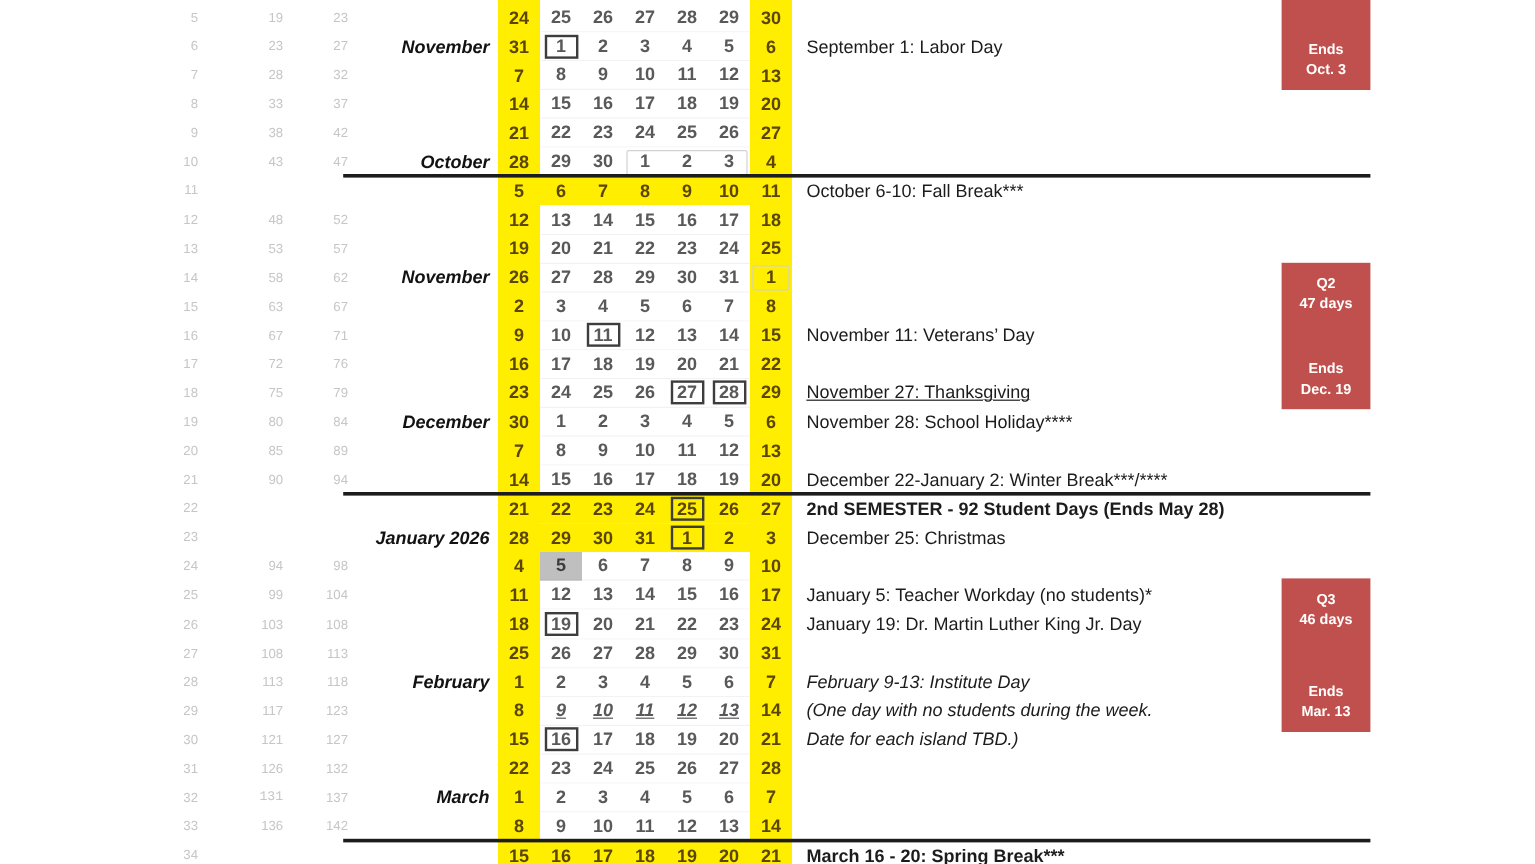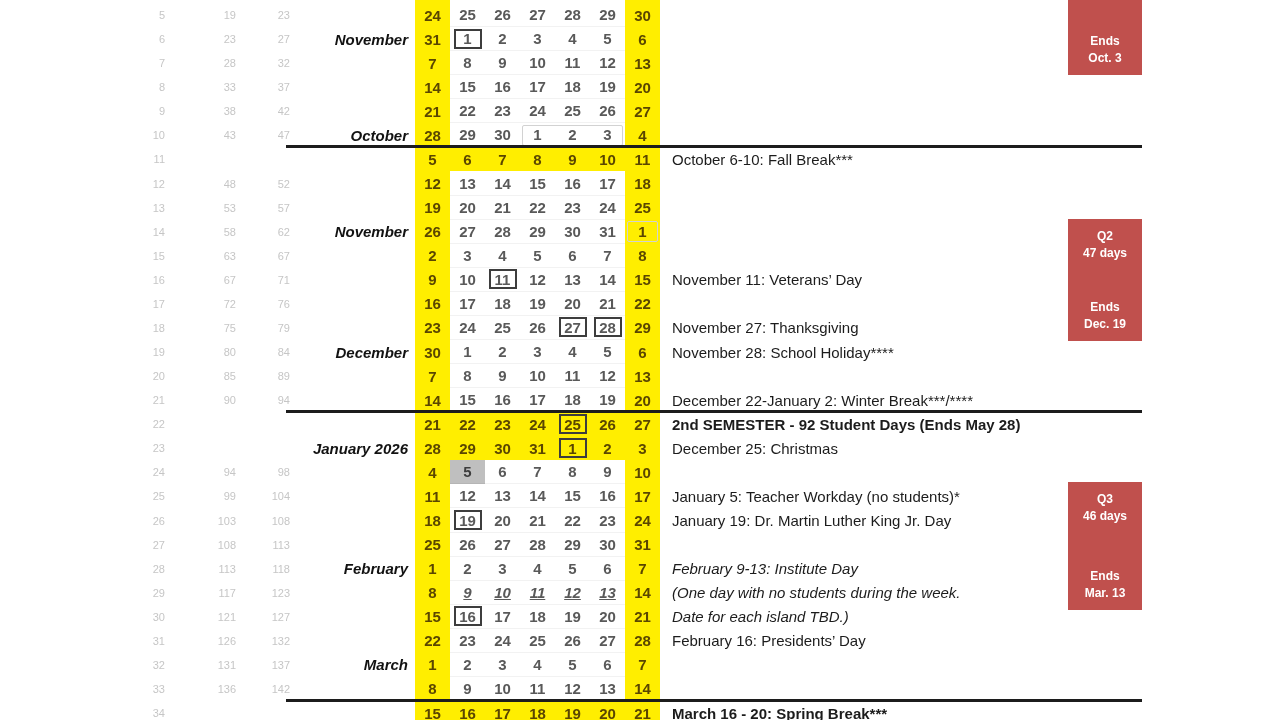--- a/index.html
+++ b/index.html
@@ -731,21 +731,21 @@
         <span>26</span>
       </span>
       <span class="cell on-w">
         <span>27</span>
       </span>
       <span class="cell on-y" style="background: rgb(255, 238, 0);">
         <span>28</span>
       </span>
     </div>
     <div class="wknum" style="left: 135px; top: 652.89px; width: 30px; height: 24.07px;">32</div>
-    <div class="cuma" style="left: 198px; top: 652.89px; width: 38px; height: 24.07px;">131</div>
+    <div class="cuma" style="left: 198px; top: 652.89px; width: 38px; height: 24.07px; font-family: Liberation Mono, monospace;">131</div>
     <div class="cumb" style="left: 252px; top: 652.89px; width: 38px; height: 24.07px;">137</div>
     <div class="month" style="left: 278px; top: 652.89px; width: 130px; height: 24.07px;">March</div>
     <div class="wkrow" style="left: 415px; top: 652.89px; width: 245px; height: 24.07px;">
       <span class="cell on-y" style="background: rgb(255, 238, 0);">
         <span>1</span>
       </span>
       <span class="cell on-w">
         <span>2</span>
       </span>
       <span class="cell on-w">
@@ -812,33 +812,33 @@
       </span>
       <span class="cell on-y" style="background: rgb(255, 238, 0);">
         <span>21</span>
       </span>
     </div>
     <div class="faint" style="left: 522px; top: 124.85px; width: 101px; height: 21.07px;"></div>
     <div class="faint" style="left: 627px; top: 221.13px; width: 31px; height: 21.07px;"></div>
     <div class="divider" style="left: 286px; top: 145.42px; width: 856px; background: rgb(28, 28, 28);"></div>
     <div class="divider" style="left: 286px; top: 410.19px; width: 856px; background: rgb(28, 28, 28);"></div>
     <div class="divider" style="left: 286px; top: 699.03px; width: 856px; background: rgb(28, 28, 28);"></div>
+    <div class="event" style="left: 672px; top: 27.07px; height: 24.07px;">September 1: Labor Day</div>
     <div class="event" style="left: 672px; top: 147.42px; height: 24.07px;">October 6-10: Fall Break***</div>
     <div class="event" style="left: 672px; top: 267.77px; height: 24.07px;">November 11: Veterans’ Day</div>
-    <div class="event" style="left: 672px; top: 315.91px; height: 24.07px;">November 27: Thanksgiving</div>
+    <div class="event" style="left: 672px; top: 315.91px; height: 24.07px; text-decoration: underline;">November 27: Thanksgiving</div>
     <div class="event" style="left: 672px; top: 339.98px; height: 24.07px;">November 28: School Holiday****</div>
     <div class="event" style="left: 672px; top: 388.12px; height: 24.07px;">December 22-January 2: Winter Break***/****</div>
     <div class="event b" style="left: 672px; top: 412.19px; height: 24.07px;">2nd SEMESTER - 92 Student Days (Ends May 28)</div>
     <div class="event" style="left: 672px; top: 436.26px; height: 24.07px;">December 25: Christmas</div>
     <div class="event" style="left: 672px; top: 484.4px; height: 24.07px;">January 5: Teacher Workday (no students)*</div>
     <div class="event" style="left: 672px; top: 508.47px; height: 24.07px;">January 19: Dr. Martin Luther King Jr. Day</div>
     <div class="event i" style="left: 672px; top: 556.61px; height: 24.07px;">February 9-13: Institute Day</div>
     <div class="event i" style="left: 672px; top: 604.75px; height: 24.07px;">Date for each island TBD.)</div>
     <div class="event i" style="left: 672px; top: 580.68px; height: 24.07px;">(One day with no students during the week.</div>
-    <div class="event" style="left: 672px; top: 628.82px; height: 24.07px;">February 16: Presidents’ Day</div>
     <div class="event b" style="left: 672px; top: 701.03px; height: 24.07px;">March 16 - 20: Spring Break***</div>
     <div class="qbox" style="left: 1068px; top: 0px; height: 75px; background: rgb(192, 80, 77);">
       <div></div>
       <div>
         <div>Ends</div>
         <div>Oct. 3</div>
       </div>
     </div>
     <div class="qbox" style="left: 1068px; top: 219px; height: 122px; background: rgb(192, 80, 77);">
       <div>

